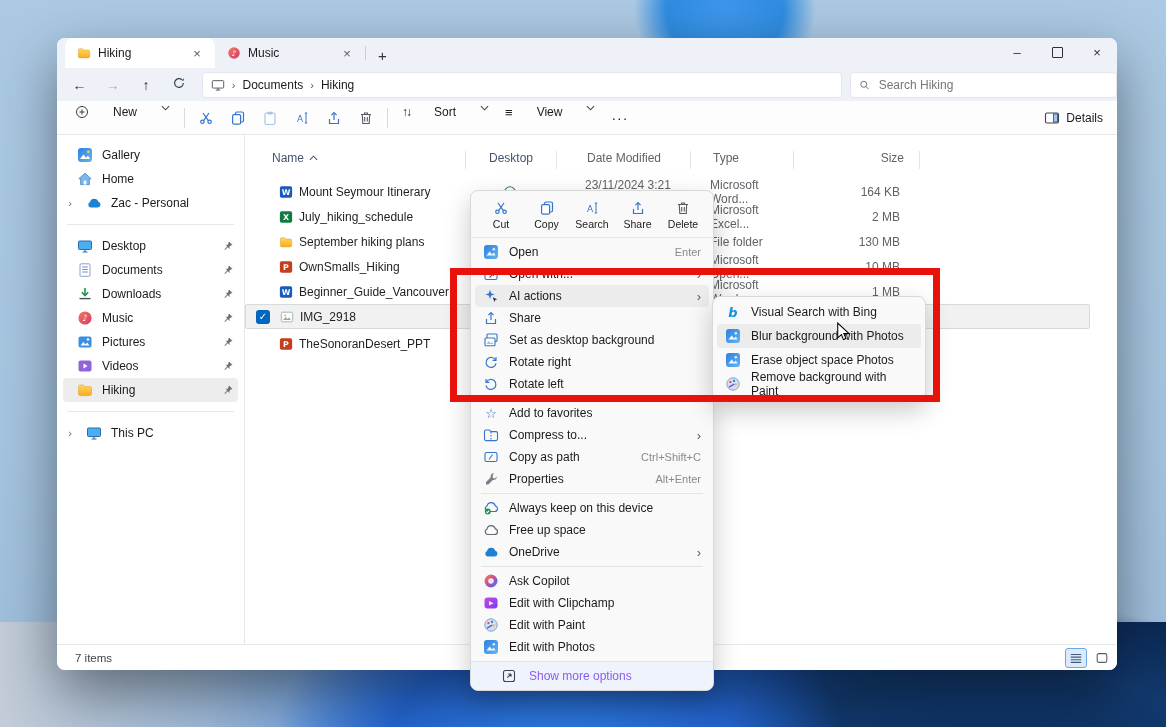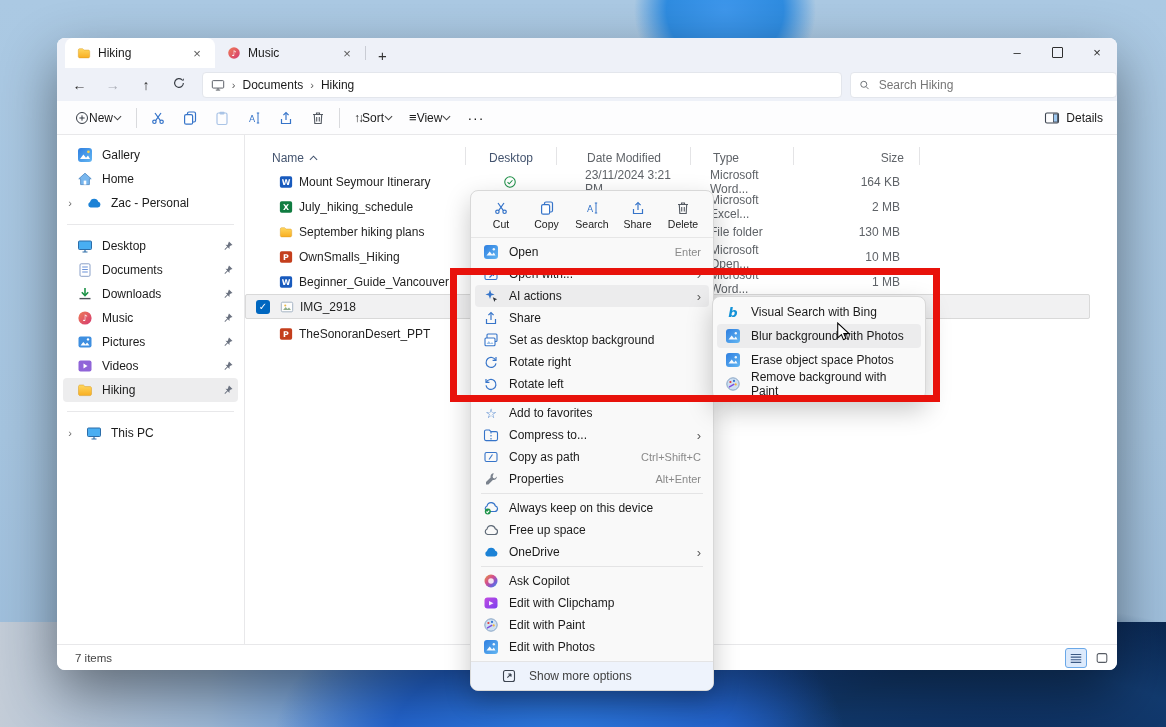--- a/index.html
+++ b/index.html
@@ -30,37 +30,37 @@
   .crumb-bar{height:24px;background:#fff;border:1px solid #e3e6ec;border-radius:4px;display:flex;align-items:center;
      margin-left:6px;width:636px;padding:0 8px;gap:7px;font-size:12px;color:#1b1b1b;}
   .crumb-sep{color:#5a5a5a;font-size:11px;}
   .search-bar{height:24px;background:#fff;border:1px solid #e3e6ec;border-radius:4px;display:flex;align-items:center;gap:7px;
      margin-left:8px;width:255px;padding:0 8px;}
   .search-bar input{border:0;outline:0;font-size:12px;color:#1b1b1b;width:100%;font-family:inherit;background:transparent;}
   .search-bar input::placeholder{color:#767676;}
   
   .toolbar{position:absolute;left:0;top:63px;right:0;height:34px;background:#fdfdfe;border-bottom:1px solid #e8e8ea;display:flex;align-items:center;padding:0 10px;box-sizing:border-box;}
   .tb-group{display:flex;align-items:center;gap:2px;}
-  .tb-btn{display:flex;align-items:center;gap:0;padding:0 8px;height:26px;border-radius:4px;font-size:12px;color:#1b1b1b;}
+  .tb-btn{display:flex;gap:24px;padding:0 8px;height:26px;border-radius:4px;font-size:12px;color:#1b1b1b;}
   .tb-icon-btn{width:30px;height:26px;display:flex;align-items:center;justify-content:center;border-radius:4px;}
   .tb-divider{width:1px;height:20px;background:#d9dadd;margin:0 6px;}
   .tb-more{font-size:14px;letter-spacing:1px;color:#1b1b1b;padding:0 8px;}
   .tb-right{margin-left:auto;display:flex;align-items:center;gap:6px;font-size:12px;color:#1b1b1b;padding-right:4px;}
   
   .main{position:absolute;left:0;top:97px;right:0;bottom:26px;display:flex;}
   .sidebar{width:188px;border-right:1px solid #e8e8ea;padding-top:8px;box-sizing:border-box;overflow:hidden;}
   .sb-item{display:flex;align-items:center;gap:9px;height:24px;margin:0 6px;padding:0 4px 0 14px;border-radius:4px;font-size:12px;color:#1b1b1b;position:relative;}
   .sb-item.expandable{padding-left:0;}
   .sb-item .sb-chev{width:14px;text-align:center;color:#6a6a6a;font-size:11px;}
   .sb-item.selected{background:#ededee;}
   .sb-item .pin{margin-left:auto;}
   .sb-sep{height:1px;background:#e8e8ea;margin:9px 10px;}
   
   .filepane{flex:1;position:relative;}
-  .fl-header{display:flex;align-items:flex-end;height:24px;margin-top:6px;font-size:12px;color:#44546f;}
+  .fl-header{display:flex;align-items:flex-start;height:24px;margin-top:16px;font-size:12px;color:#44546f;}
   .fl-rows{padding-top:4px;}
   .frow{display:flex;align-items:center;height:25px;font-size:12px;color:#1f1f1f;position:relative;}
   .frow.selected{background:#f1f1f2;border:1px solid #d9d9d9;border-radius:2px;margin-right:27px;height:23px;}
   .c-name{flex:0 0 220px;display:flex;align-items:center;gap:6px;padding-left:8px;box-sizing:border-box;}
   .c-slot{width:20px;display:flex;align-items:center;}
   .c-status{flex:0 0 90px;text-align:center;display:flex;justify-content:center;}
   .c-date{flex:0 0 133px;padding-left:30px;box-sizing:border-box;color:#5f6368;}
   .c-type{flex:0 0 102px;padding-left:22px;box-sizing:border-box;color:#5f6368;}
   .c-size{flex:0 0 110px;text-align:right;color:#5f6368;}
   .fl-header .c-name{gap:5px;}
@@ -78,21 +78,21 @@
      box-shadow:0 10px 26px rgba(0,0,0,.22);z-index:20;padding-bottom:0;overflow:hidden;}
   .ctx-quick{display:flex;justify-content:space-between;padding:6px 10px 4px;border-bottom:1px solid #e6e6e6;}
   .qa{display:flex;flex-direction:column;align-items:center;gap:2px;width:40px;padding:3px 0;border-radius:4px;font-size:10.5px;color:#1b1b1b;}
   .ctx-items{padding:3px 4px;}
   .mi{display:flex;align-items:center;height:22px;padding:0 8px;border-radius:4px;font-size:12px;color:#1b1b1b;}
   .mi.hover{background:#ececed;}
   .mi-ic{width:16px;height:16px;margin-right:10px;display:flex;align-items:center;justify-content:center;flex:0 0 16px;}
   .mi-right{margin-left:auto;font-size:11px;color:#8a8a8a;}
   .mi-chev{margin-left:auto;font-size:13px;color:#5a5a5a;}
   .ctx-sep{height:1px;background:#e4e4e5;margin:3px 6px;}
-  .ctx-footer{border-top:1px solid #e4e4e5;background:#eef3fc;display:flex;align-items:center;height:28px;padding-left:30px;font-size:12px;color:#404040;}
+  .ctx-footer{border-top:1px solid #e4e4e5;background:#eef3fc;display:flex;align-items:center;height:28px;padding-left:30px;font-size:12px;color:#8b5cf6;}
   .ctx-footer .mi-ic{margin-right:12px;}
   
   .submenu{position:absolute;left:712px;top:296px;width:214px;background:#f9f9f9;border:1px solid #d8d8d8;border-radius:8px;
      box-shadow:0 10px 26px rgba(0,0,0,.22);z-index:25;padding:3px 4px;box-sizing:border-box;}
   .submenu .mi{height:24px;}
   
   .red-rect{position:absolute;left:450px;top:268px;width:490px;height:134px;border:7px solid #e8120b;box-sizing:border-box;z-index:40;}
   .cursor{position:absolute;left:836px;top:322px;z-index:50;}
   .ic16{width:16px;height:16px;}
   .ic14{width:14px;height:14px;}

